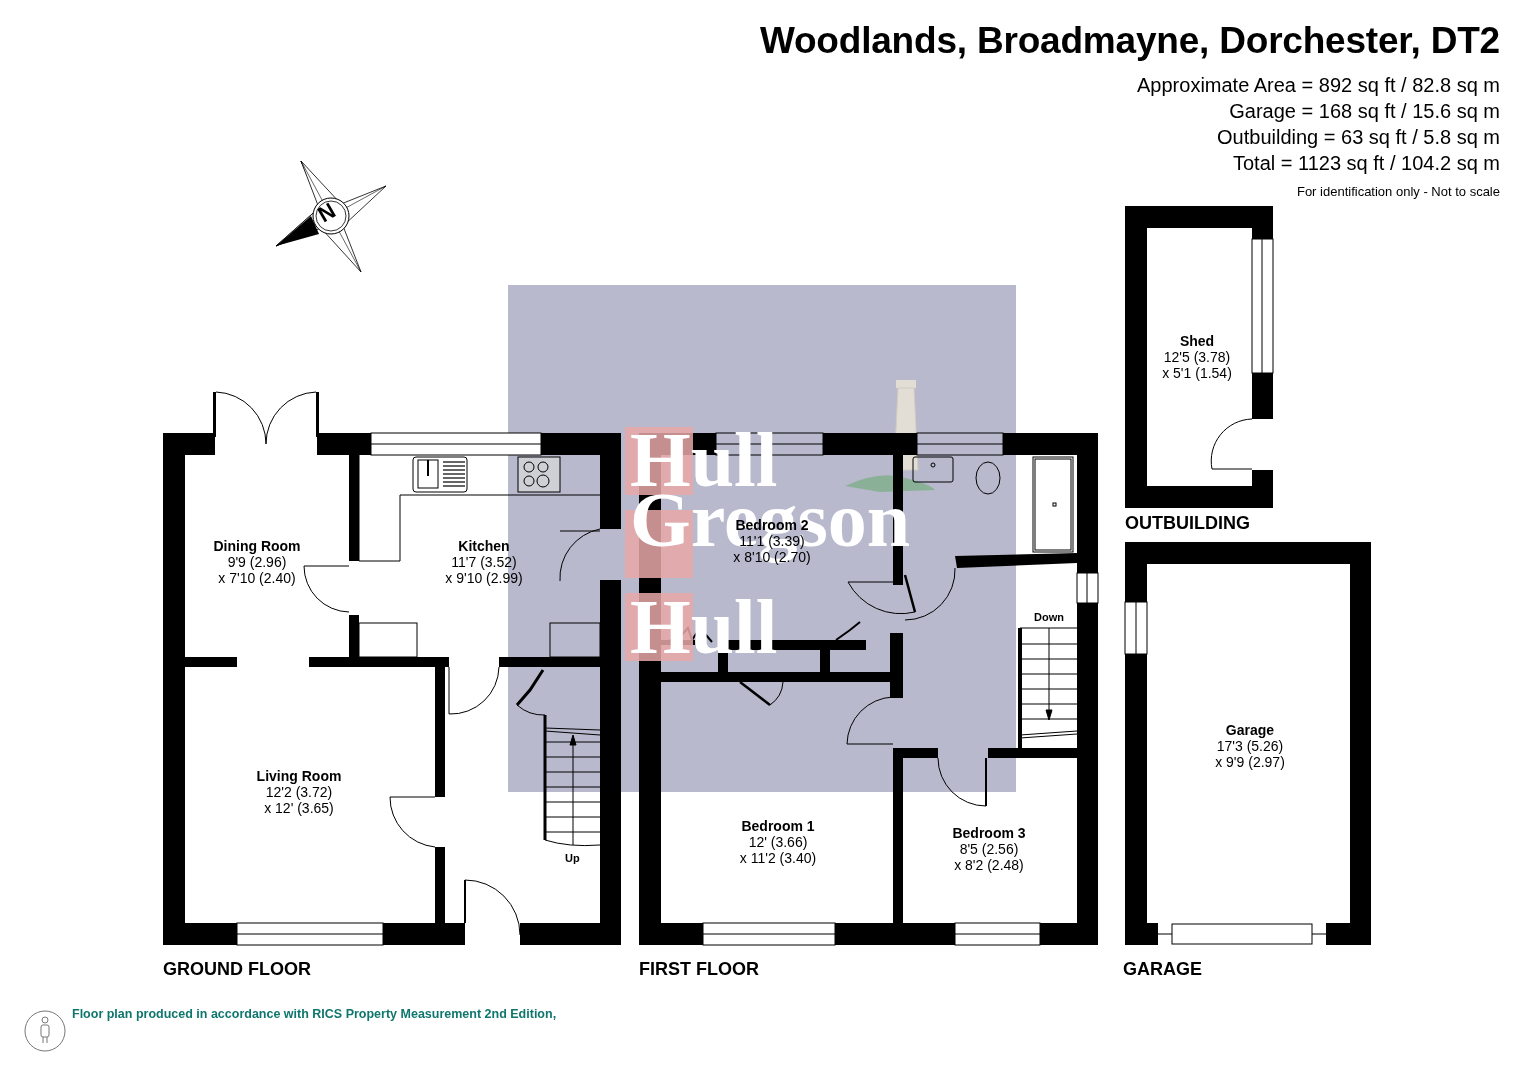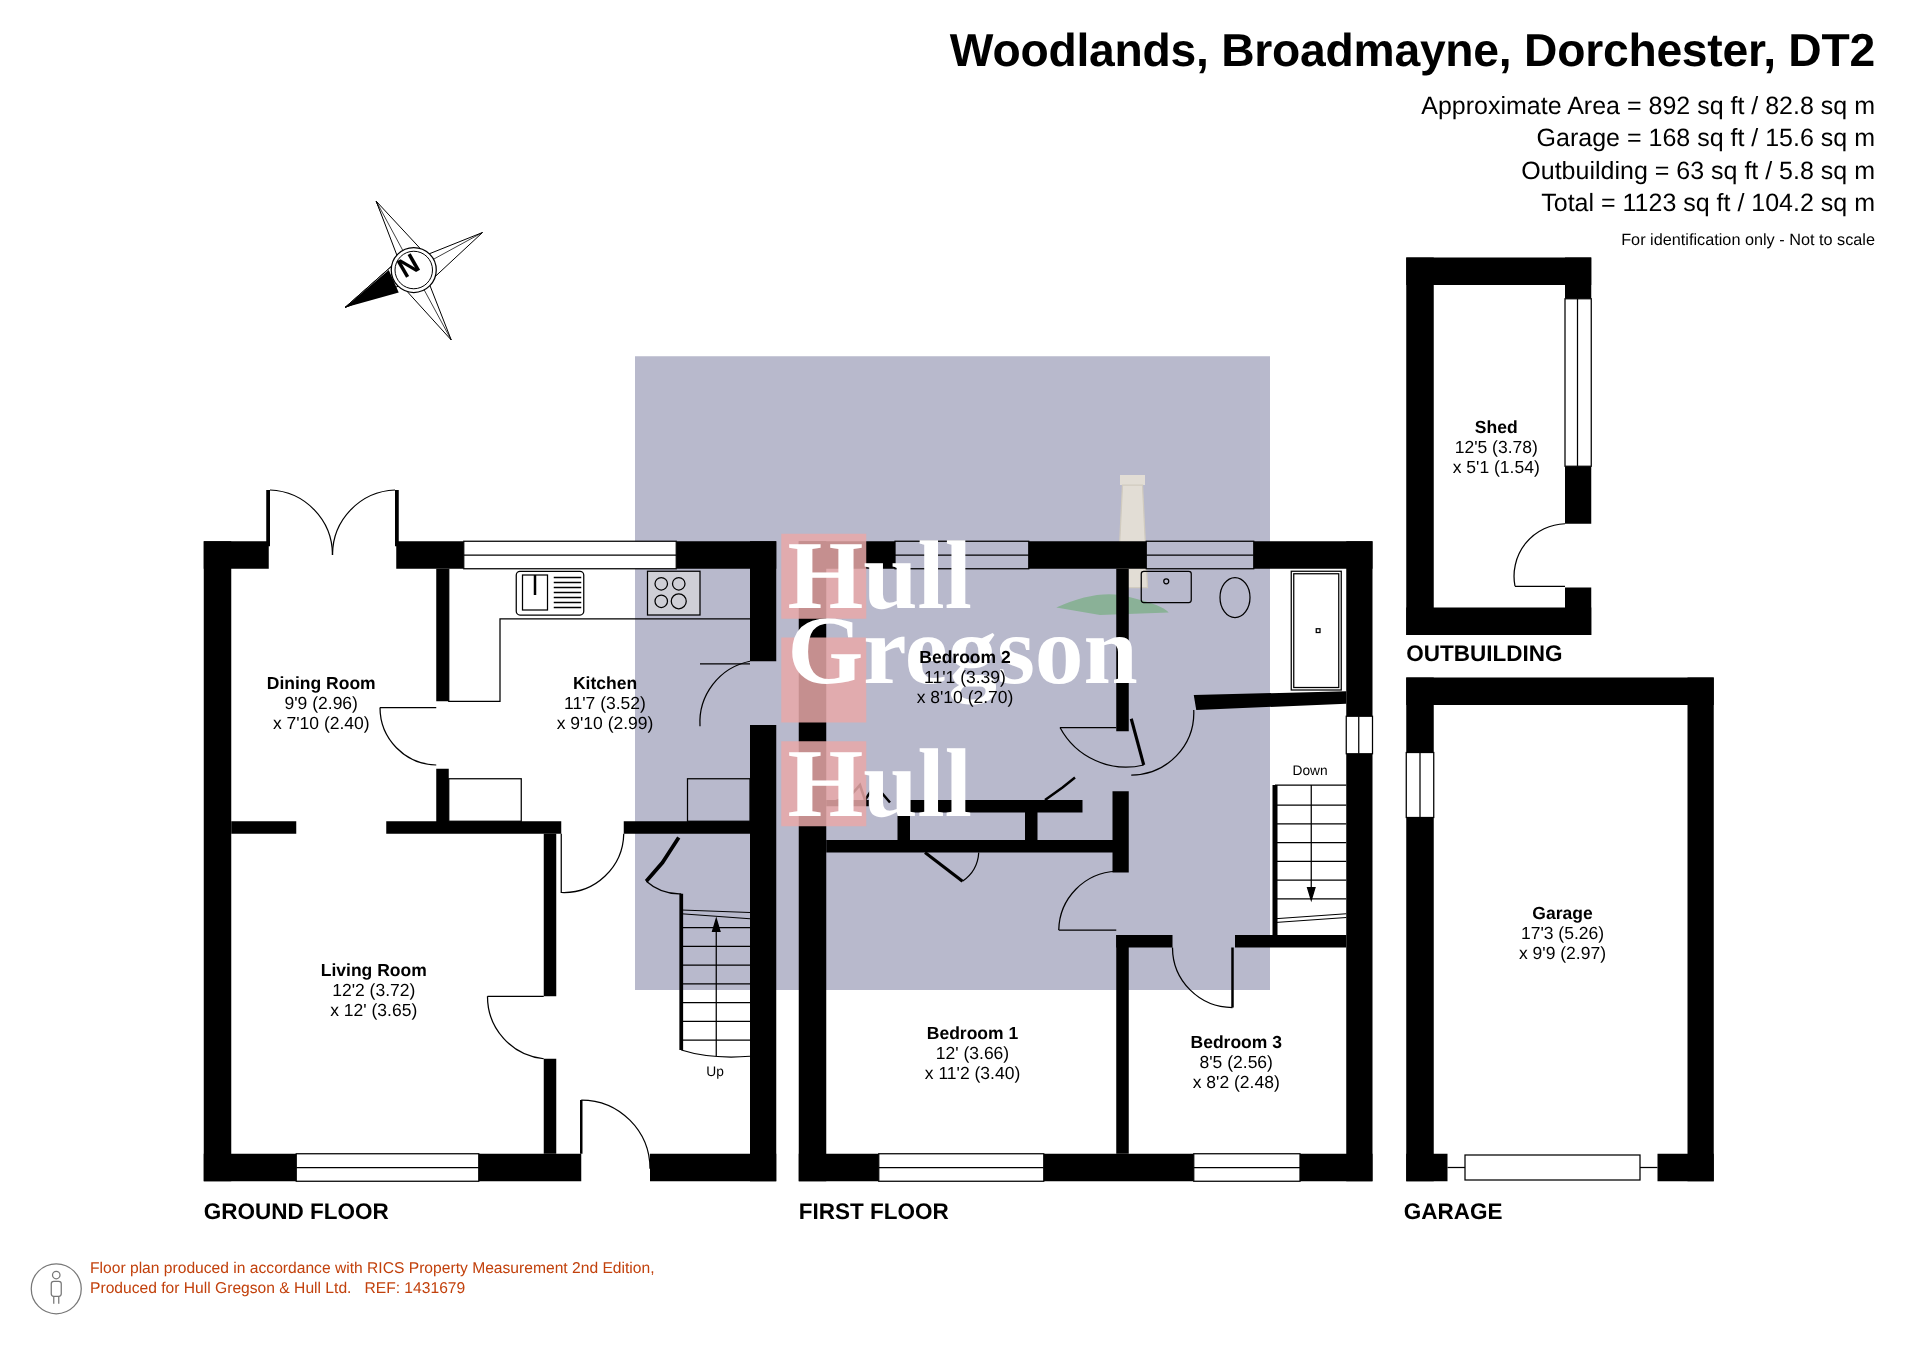--- a/index.html
+++ b/index.html
@@ -5,22 +5,22 @@
   html, body { margin:0; padding:0; background:#ffffff; }
   body { width:1527px; height:1080px; position:relative; overflow:hidden; font-family:"Liberation Sans", sans-serif; color:#000; }
   .abs { position:absolute; }
   #title { right:27px; top:20px; font-size:37px; font-weight:bold; letter-spacing:-0.2px; white-space:nowrap; }
   .area-line { right:27px; font-size:20px; white-space:nowrap; }
   #disclaimer { right:27px; top:184px; font-size:13px; white-space:nowrap; }
   svg#plan { position:absolute; left:0; top:0; }
   .rlabel { position:absolute; text-align:center; font-size:14px; line-height:16px; white-space:nowrap; transform:translateX(-50%); }
   .rlabel .rn { font-weight:bold; }
   .flabel { position:absolute; font-size:18px; font-weight:bold; white-space:nowrap; }
-  .stair { position:absolute; font-size:11px; font-weight:normal; }
-  #footer { left:72px; top:1006px; font-size:12.5px; line-height:16px; color:#c2410c; white-space:nowrap; }
+  .stair { position:absolute; font-size:11px; font-weight:bold; }
+  #footer { left:72px; top:1006px; font-size:12.5px; line-height:16px; color:#0f766e; white-space:nowrap;font-weight:bold; }
   #footer .copy { margin-left:12px; }
   .wm { position:absolute; font-family:"Liberation Serif", serif; font-weight:bold; color:#ffffff; font-size:78px; line-height:80px; }
   .wm-box { position:absolute; background:#e8a8a8; opacity:0.85; }
 </style>
 </head>
 <body>
 
 <div id="title" class="abs">Woodlands, Broadmayne, Dorchester, DT2</div>
 <div class="abs area-line" style="top:74px">Approximate Area = 892 sq ft / 82.8 sq m</div>
 <div class="abs area-line" style="top:100px">Garage = 168 sq ft / 15.6 sq m</div>
@@ -317,14 +317,13 @@
 
 <div class="rlabel" style="left:1250px; top:722px;">
   <div class="rn">Garage</div>
   <div>17'3 (5.26)</div>
   <div>x 9'9 (2.97)</div>
 </div>
 <div class="flabel" style="left:1123px; top:959px;">GARAGE</div>
 
 <div id="footer" class="abs">
   <div>Floor plan produced in accordance with RICS Property Measurement 2nd Edition,</div>
-  <div style="white-space:pre">Produced for Hull Gregson &amp; Hull Ltd.   REF: 1431679</div>
 </div>
 
 </body></html>

